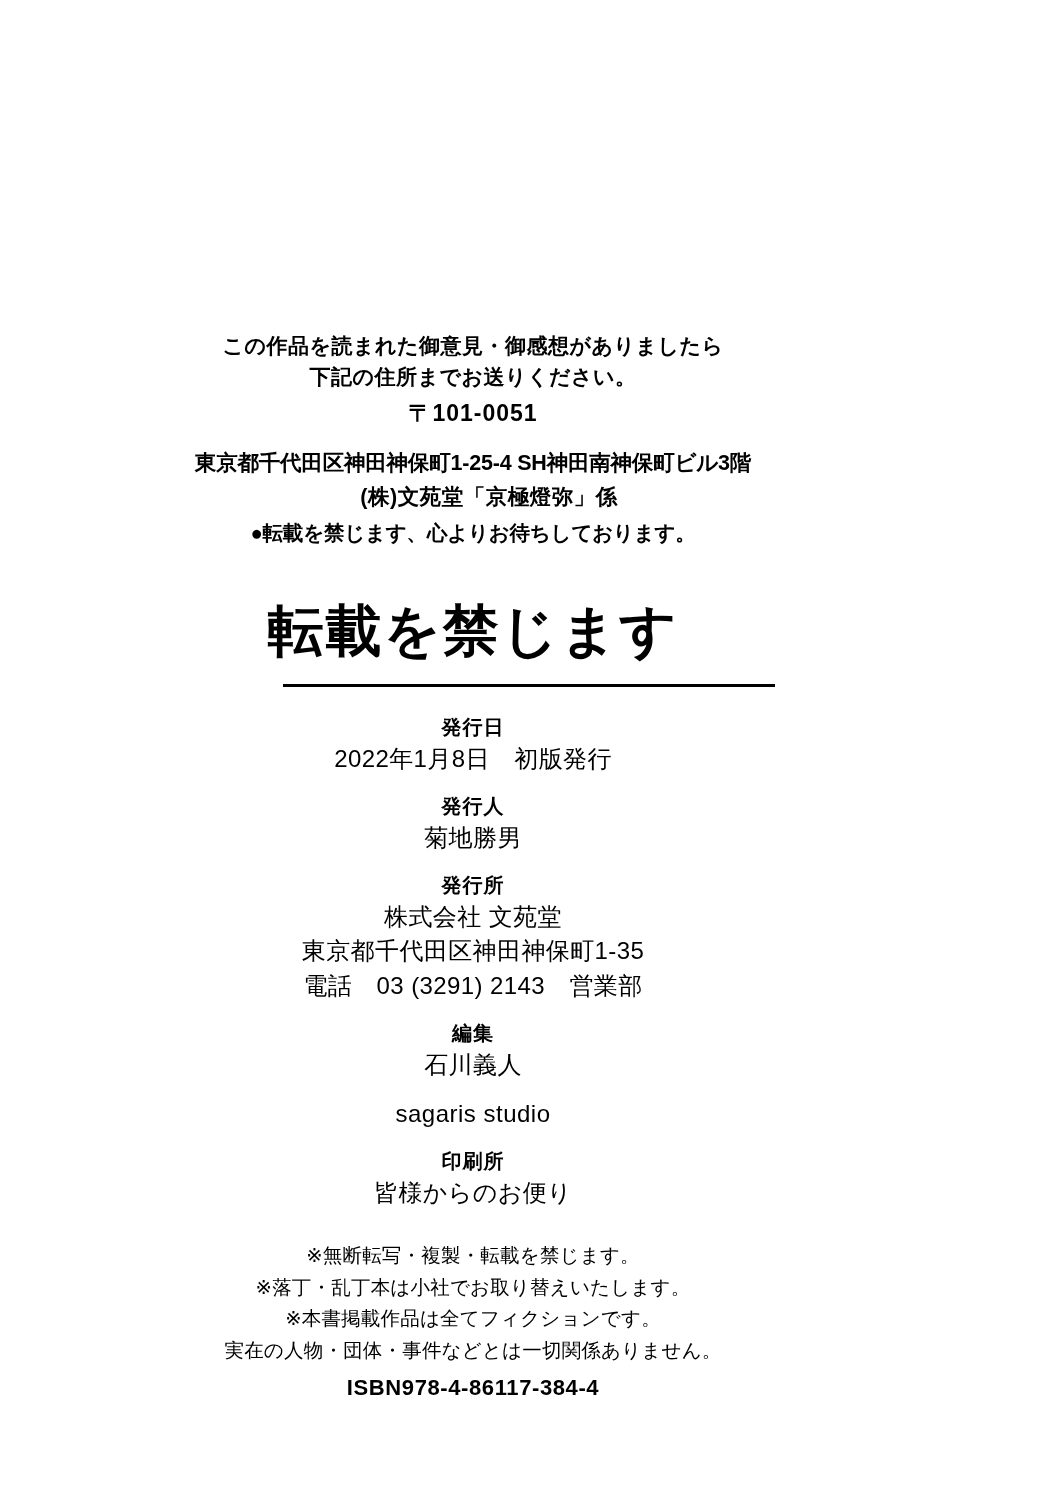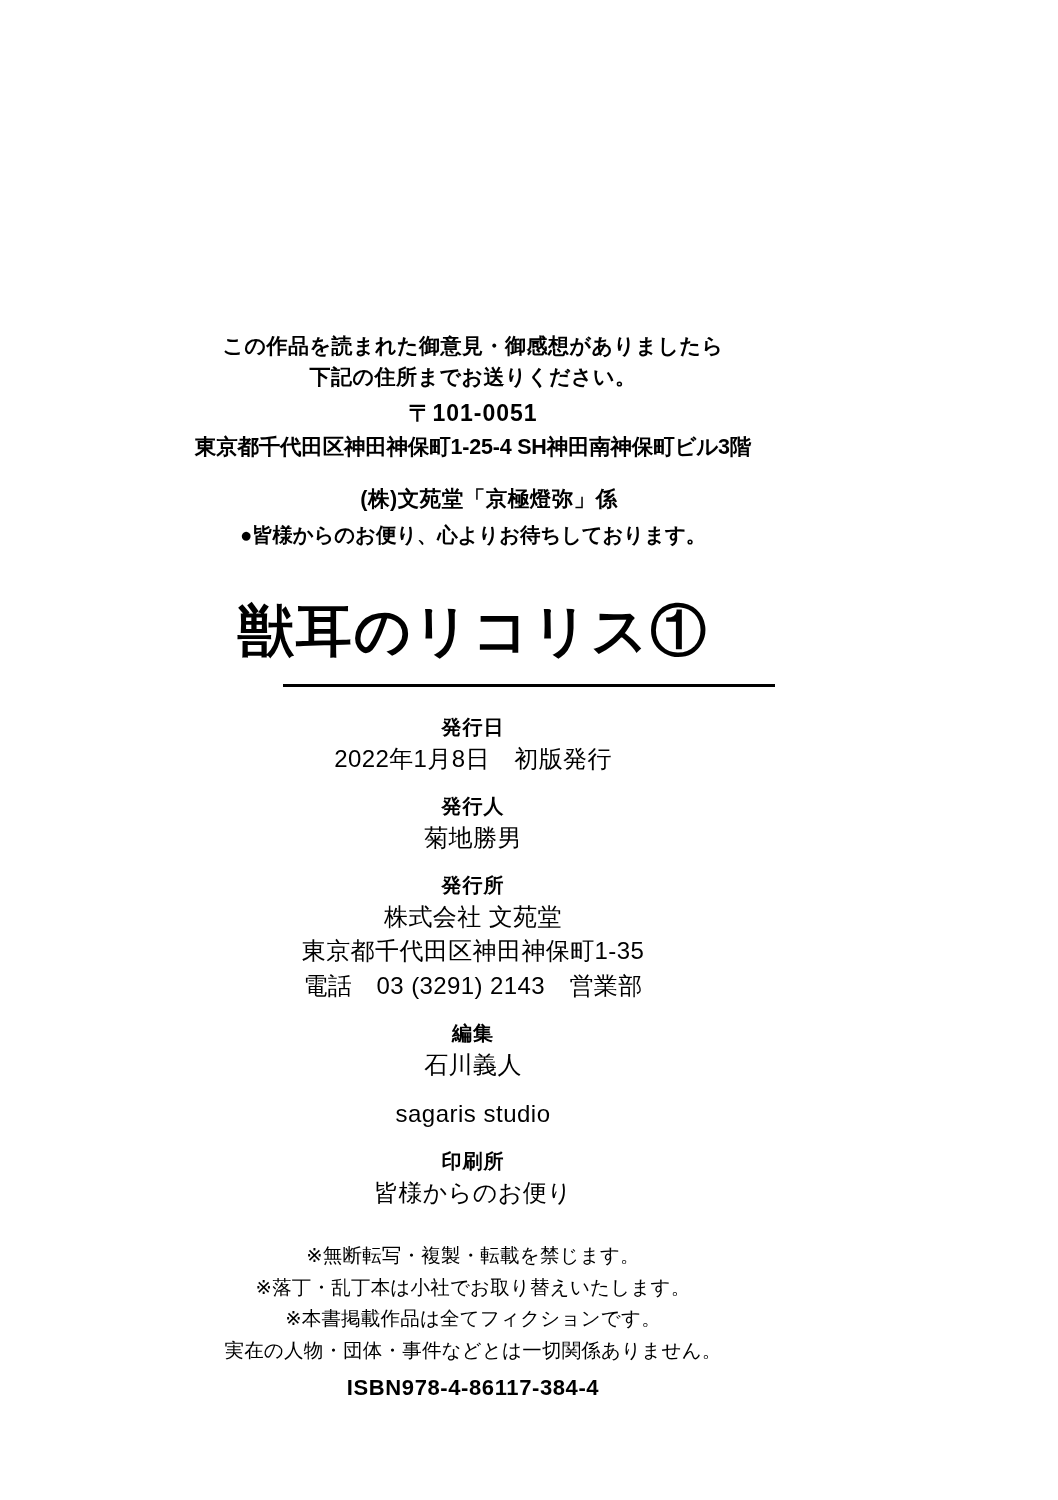--- a/index.html
+++ b/index.html
@@ -31,22 +31,22 @@
     text-align: center;
   }
   .feedback .line {
     font-weight: bold;
     letter-spacing: 0.5px;
     line-height: 1.48;
   }
   .feedback .l1 { font-size: 21px; }
   .feedback .l2 { font-size: 21px; }
   .feedback .l3 { font-size: 23px; margin-top: 4px; letter-spacing: 1px; }
-  .feedback .l4 { font-size: 21.5px; margin-top: 2px; letter-spacing: -0.2px; }
-  .feedback .l5 { font-size: 21.5px; margin-top: 20px; padding-left: 32px; }
+  .feedback .l4 { font-size: 21.5px; margin-top: 18px; letter-spacing: -0.2px; }
+  .feedback .l5 { font-size: 21.5px; margin-top: 2px; padding-left: 32px; }
   .feedback .l6 { font-size: 20.5px; margin-top: 4px; letter-spacing: -0.2px; }
 
   
   .title-wrap {
     position: absolute;
     left: 0;
     right: 0;
     top: 600px;
     text-align: center;
   }
@@ -123,25 +123,25 @@
 <body>
 
 <div class="page">
 
   <div class="feedback">
     <div class="line l1">この作品を読まれた御意見・御感想がありましたら</div>
     <div class="line l2">下記の住所までお送りください。</div>
     <div class="line l3">〒101-0051</div>
     <div class="line l4">東京都千代田区神田神保町1-25-4 SH神田南神保町ビル3階</div>
     <div class="line l5">(株)文苑堂「京極燈弥」係</div>
-    <div class="line l6">●皆様からのお便り、心よりお待ちしております。</div>
+    <div class="line l6">●転載を禁じます、心よりお待ちしております。</div>
   </div>
 
   <div class="title-wrap">
-    <div class="book-title">獣耳のリコリス①</div>
+    <div class="book-title">転載を禁じます</div>
   </div>
   <div class="title-rule"></div>
 
   <div class="colophon">
 
     <div class="group">
       <div class="heading">発行日</div>
       <div class="value">2022年1月8日　初版発行</div>
     </div>
 

